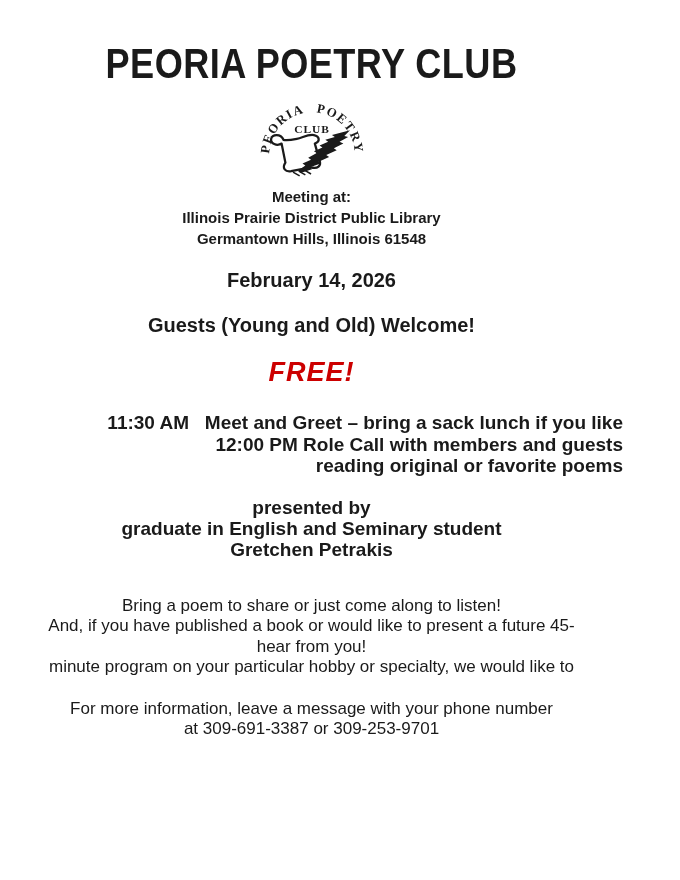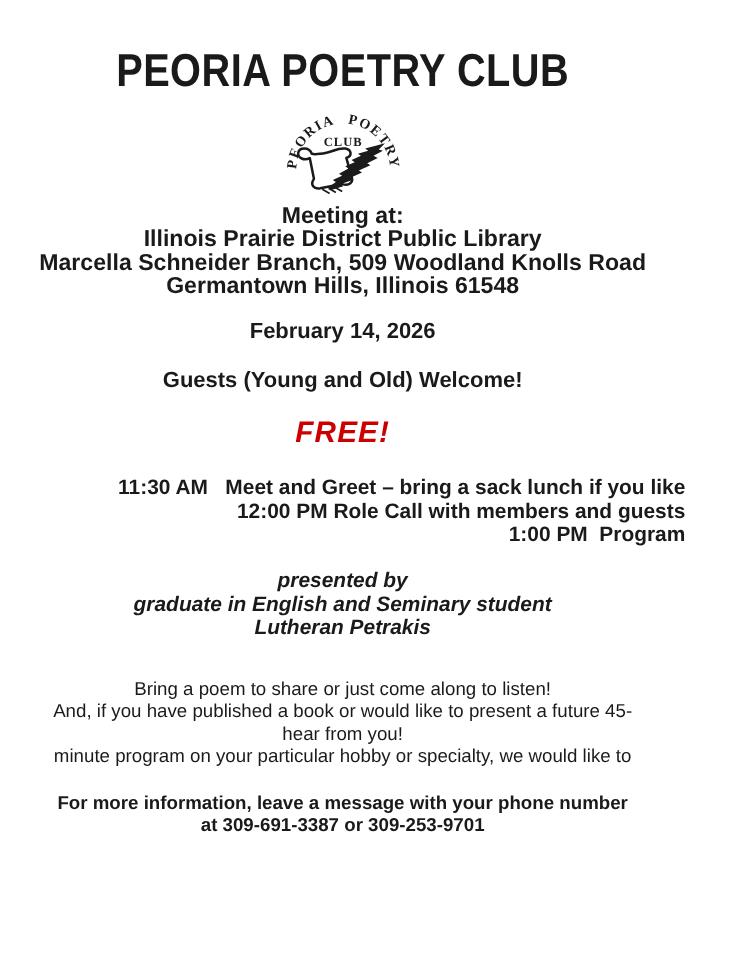--- a/index.html
+++ b/index.html
@@ -33,38 +33,38 @@
     word-spacing: 8px;
     fill: #1a1a1a;
   }
   .logo-club-text {
     font-family: "Liberation Serif", serif;
     font-size: 12px;
     font-weight: bold;
     letter-spacing: 1px;
     fill: #1a1a1a;
   }
-  .venue { margin-top: 6px; font-size: 21px; font-weight: 600; line-height: 21px; }
+  .venue { margin-top: 6px; font-size: 15px; font-weight: 600; line-height: 21px; }
   .date-line { margin-top: 20px; font-size: 20px; font-weight: 700; }
   .welcome-line { margin-top: 22px; font-size: 20px; font-weight: 600; }
   .free-line {
     margin-top: 20px;
     font-size: 27px;
     font-weight: 700;
     font-style: italic;
     letter-spacing: 1px;
     color: #cc0000;
   }
   .schedule { margin-top: 24px; font-size: 19px; font-weight: 600; line-height: 21.5px; }
   .pre { white-space: pre-wrap; text-align: right; }
   .program { margin-top: 20px; }
   .program-title { font-size: 21px; font-weight: 600; line-height: 25px; }
-  .program-line { font-size: 19px; font-weight: 600; line-height: 21px; font-style: italic; }
+  .program-line { font-size: 19px; font-weight: 600; line-height: 21px; }
   .invitation { margin-top: 36px; font-size: 17px; font-weight: 400; line-height: 20.5px; }
-  .contact { margin-top: 21px; font-size: 17px; font-weight: 700; line-height: 20.5px; }
+  .contact { margin-top: 21px; font-size: 17px; font-weight: 400; line-height: 20.5px; }
 </style>
 </head>
 <body>
 
 <div class="flyer">
 
   <h1 class="title">PEORIA POETRY CLUB</h1>
 
   <div class="logo-wrap">
     <svg width="114" height="88" viewBox="0 0 120 92">
@@ -75,40 +75,39 @@
       <text x="60" y="43" text-anchor="middle" class="logo-club-text">CLUB</text>
       <path d="M30,50 C27,43 18,44 17,49 C16,54 23,57 28,54 L32,74 C28,80 32,84 38,83 L59,79 C66,81 70,77 68,72 L63,54 C69,52 68,46 62,45 C55,44 50,48 44,49 C39,50 33,51 30,50 Z" fill="#ffffff" stroke="#1a1a1a" stroke-width="2.4" stroke-linejoin="round"></path>
       <path d="M46,82 L53,77 L50,75 L59,71 L56,69 L65,64 L62,62 L71,58 L68,56 L77,52 L74,50 L84,47 L81,45 L92,42 L100,40 L94,46 L98,47 L89,52 L93,54 L83,59 L86,61 L75,66 L78,68 L67,73 L69,75 L58,79 L60,81 L48,85 Z" fill="#1a1a1a"></path>
       <path d="M40,84 l7,4 M46,83 l7,4 M52,82 l7,4" stroke="#1a1a1a" stroke-width="1.6" fill="none"></path>
     </svg>
   </div>
 
   <div class="venue">
     <div>Meeting at:</div>
     <div>Illinois Prairie District Public Library</div>
-    <div>Marcella Schneider Branch, 509 Woodland Knolls Road</div>
     <div>Germantown Hills, Illinois 61548</div>
   </div>
 
   <div class="date-line">February 14, 2026</div>
 
   <div class="welcome-line">Guests (Young and Old) Welcome!</div>
 
   <div class="free-line">FREE!</div>
 
   <div class="schedule">
     <div class="pre">11:30 AM   Meet and Greet – bring a sack lunch if you like</div>
     <div class="pre">12:00 PM Role Call with members and guests</div>
-    <div class="pre">1:00 PM  Program</div>
+    <div class="pre">reading original or favorite poems</div>
   </div>
 
   <div class="program">
     <div class="program-line">presented by</div>
     <div class="program-line">graduate in English and Seminary student</div>
-    <div class="program-line">Lutheran Petrakis</div>
+    <div class="program-line">Gretchen Petrakis</div>
   </div>
 
   <div class="invitation">
     <div>Bring a poem to share or just come along to listen!</div>
     <div>And, if you have published a book or would like to present a future 45-</div>
     <div>hear from you!</div>
     <div>minute program on your particular hobby or specialty, we would like to</div>
   </div>
 
   <div class="contact">

